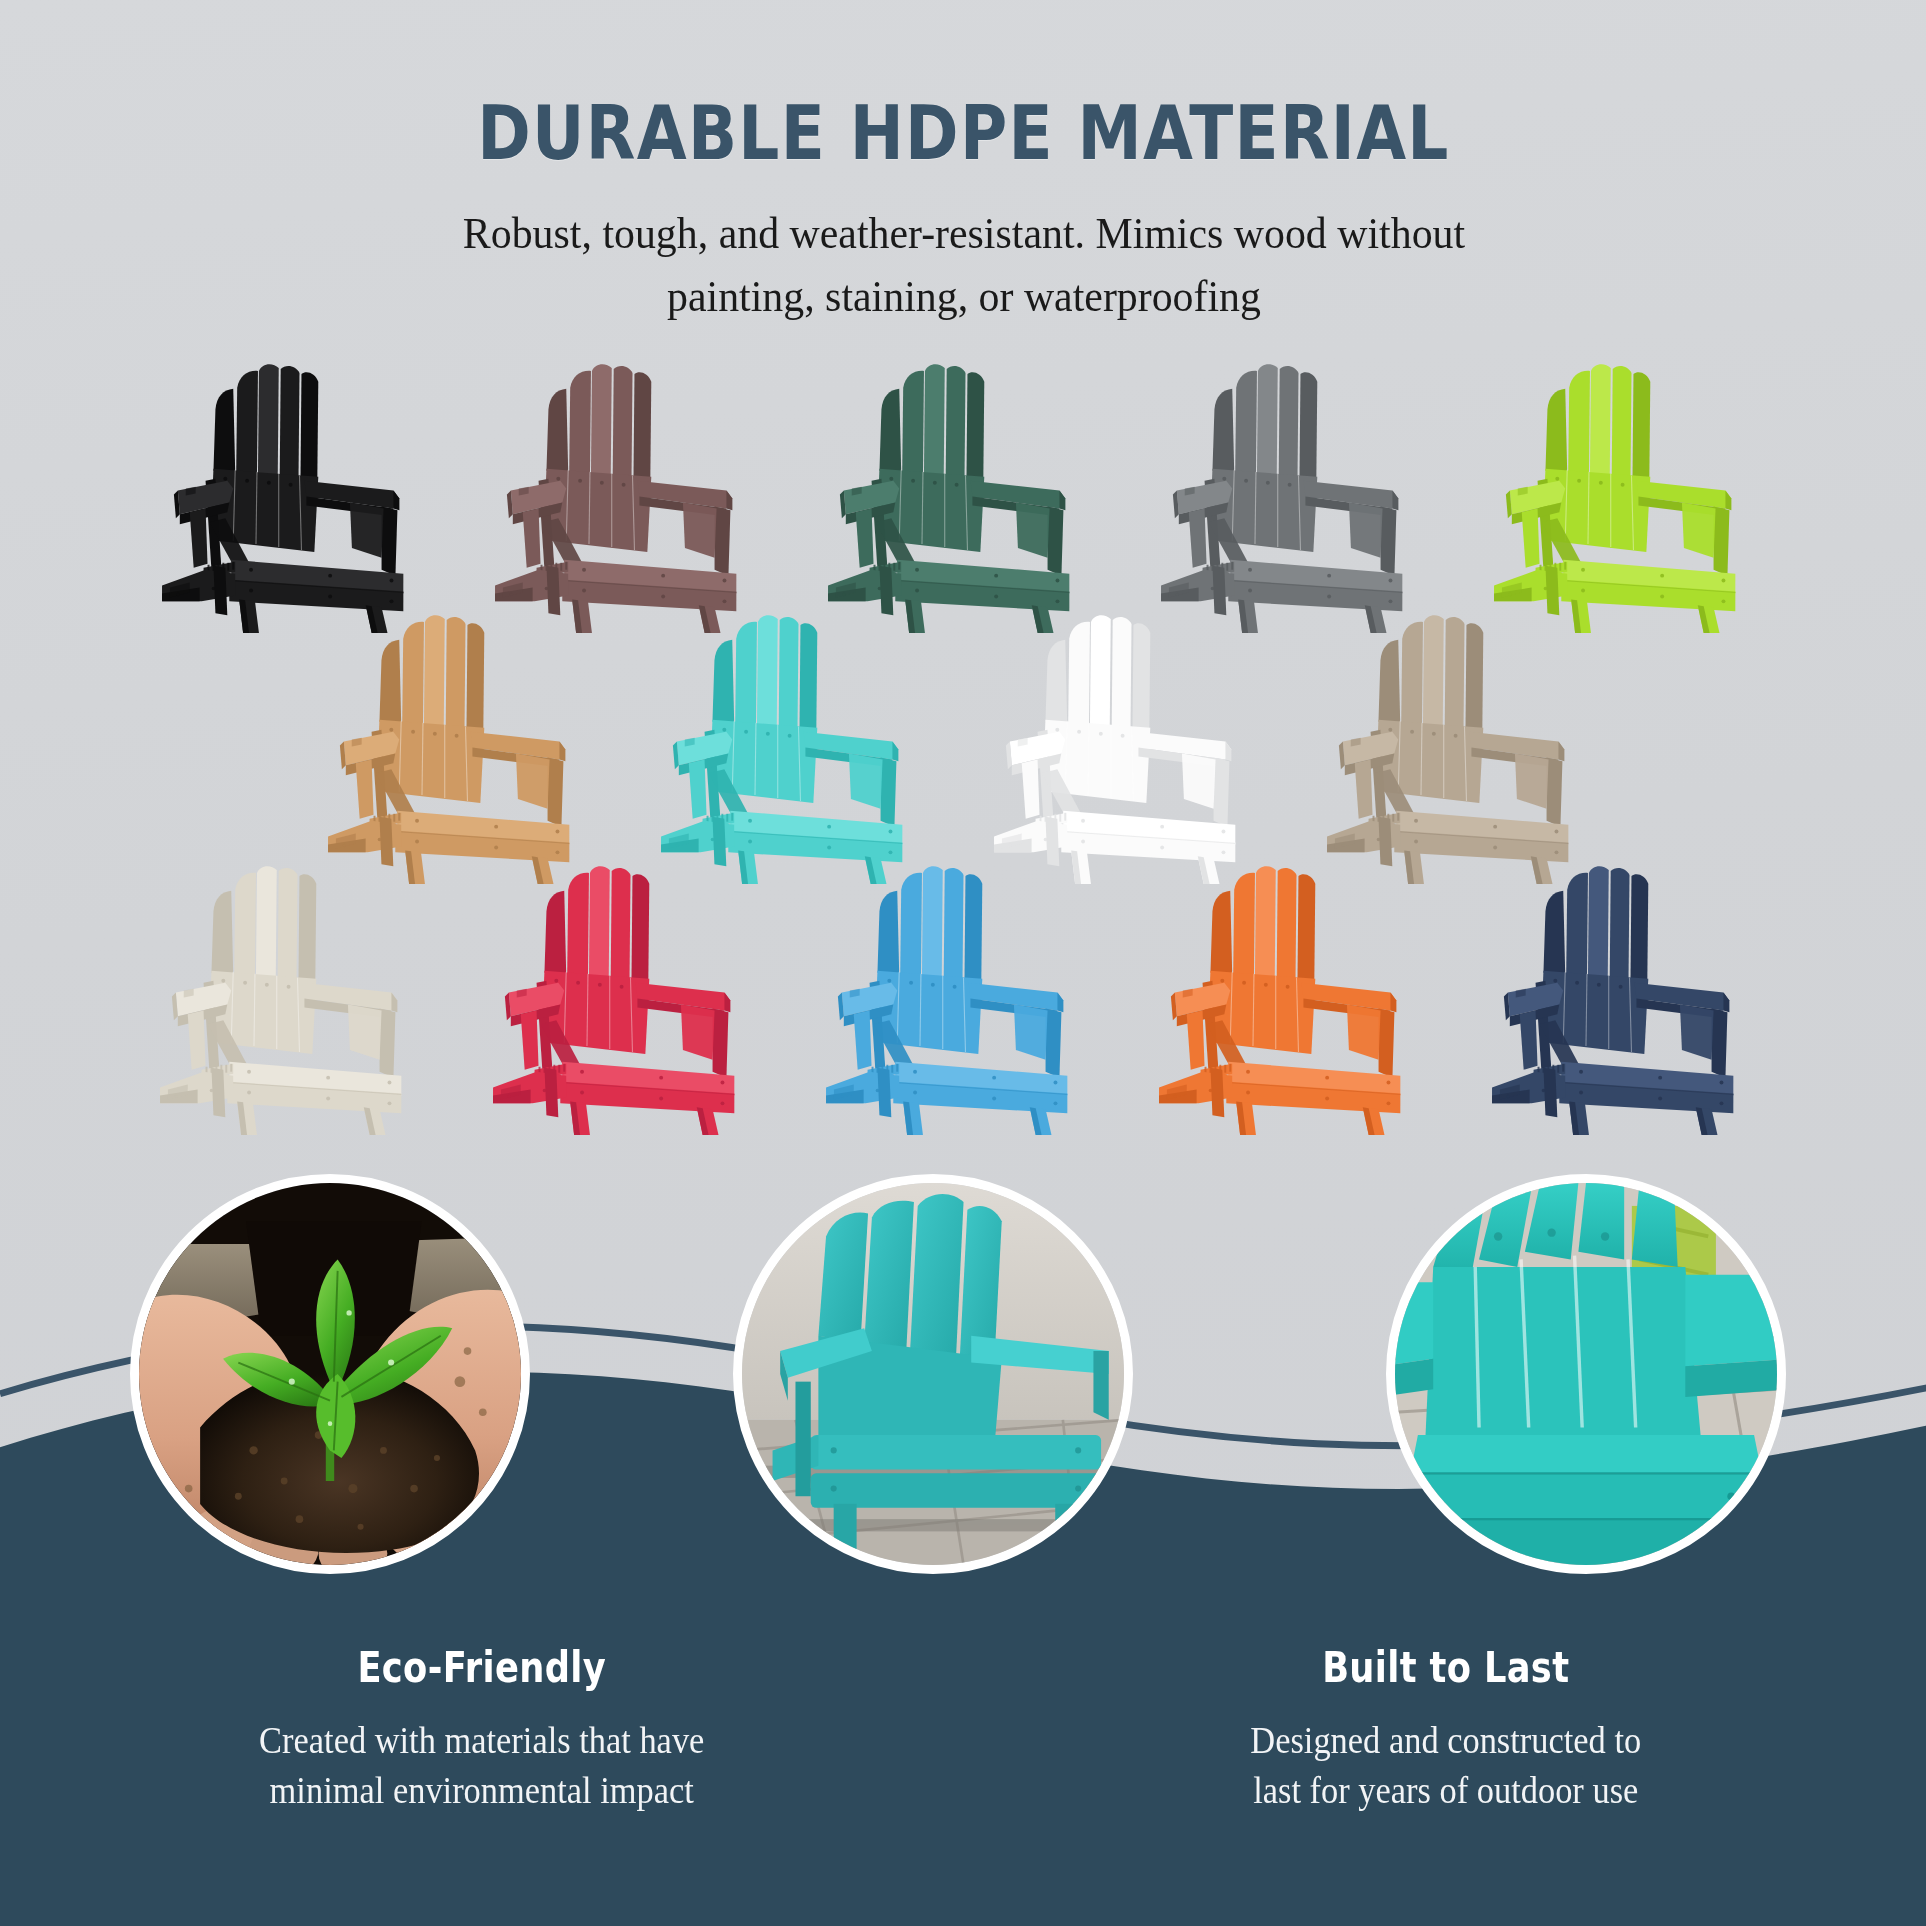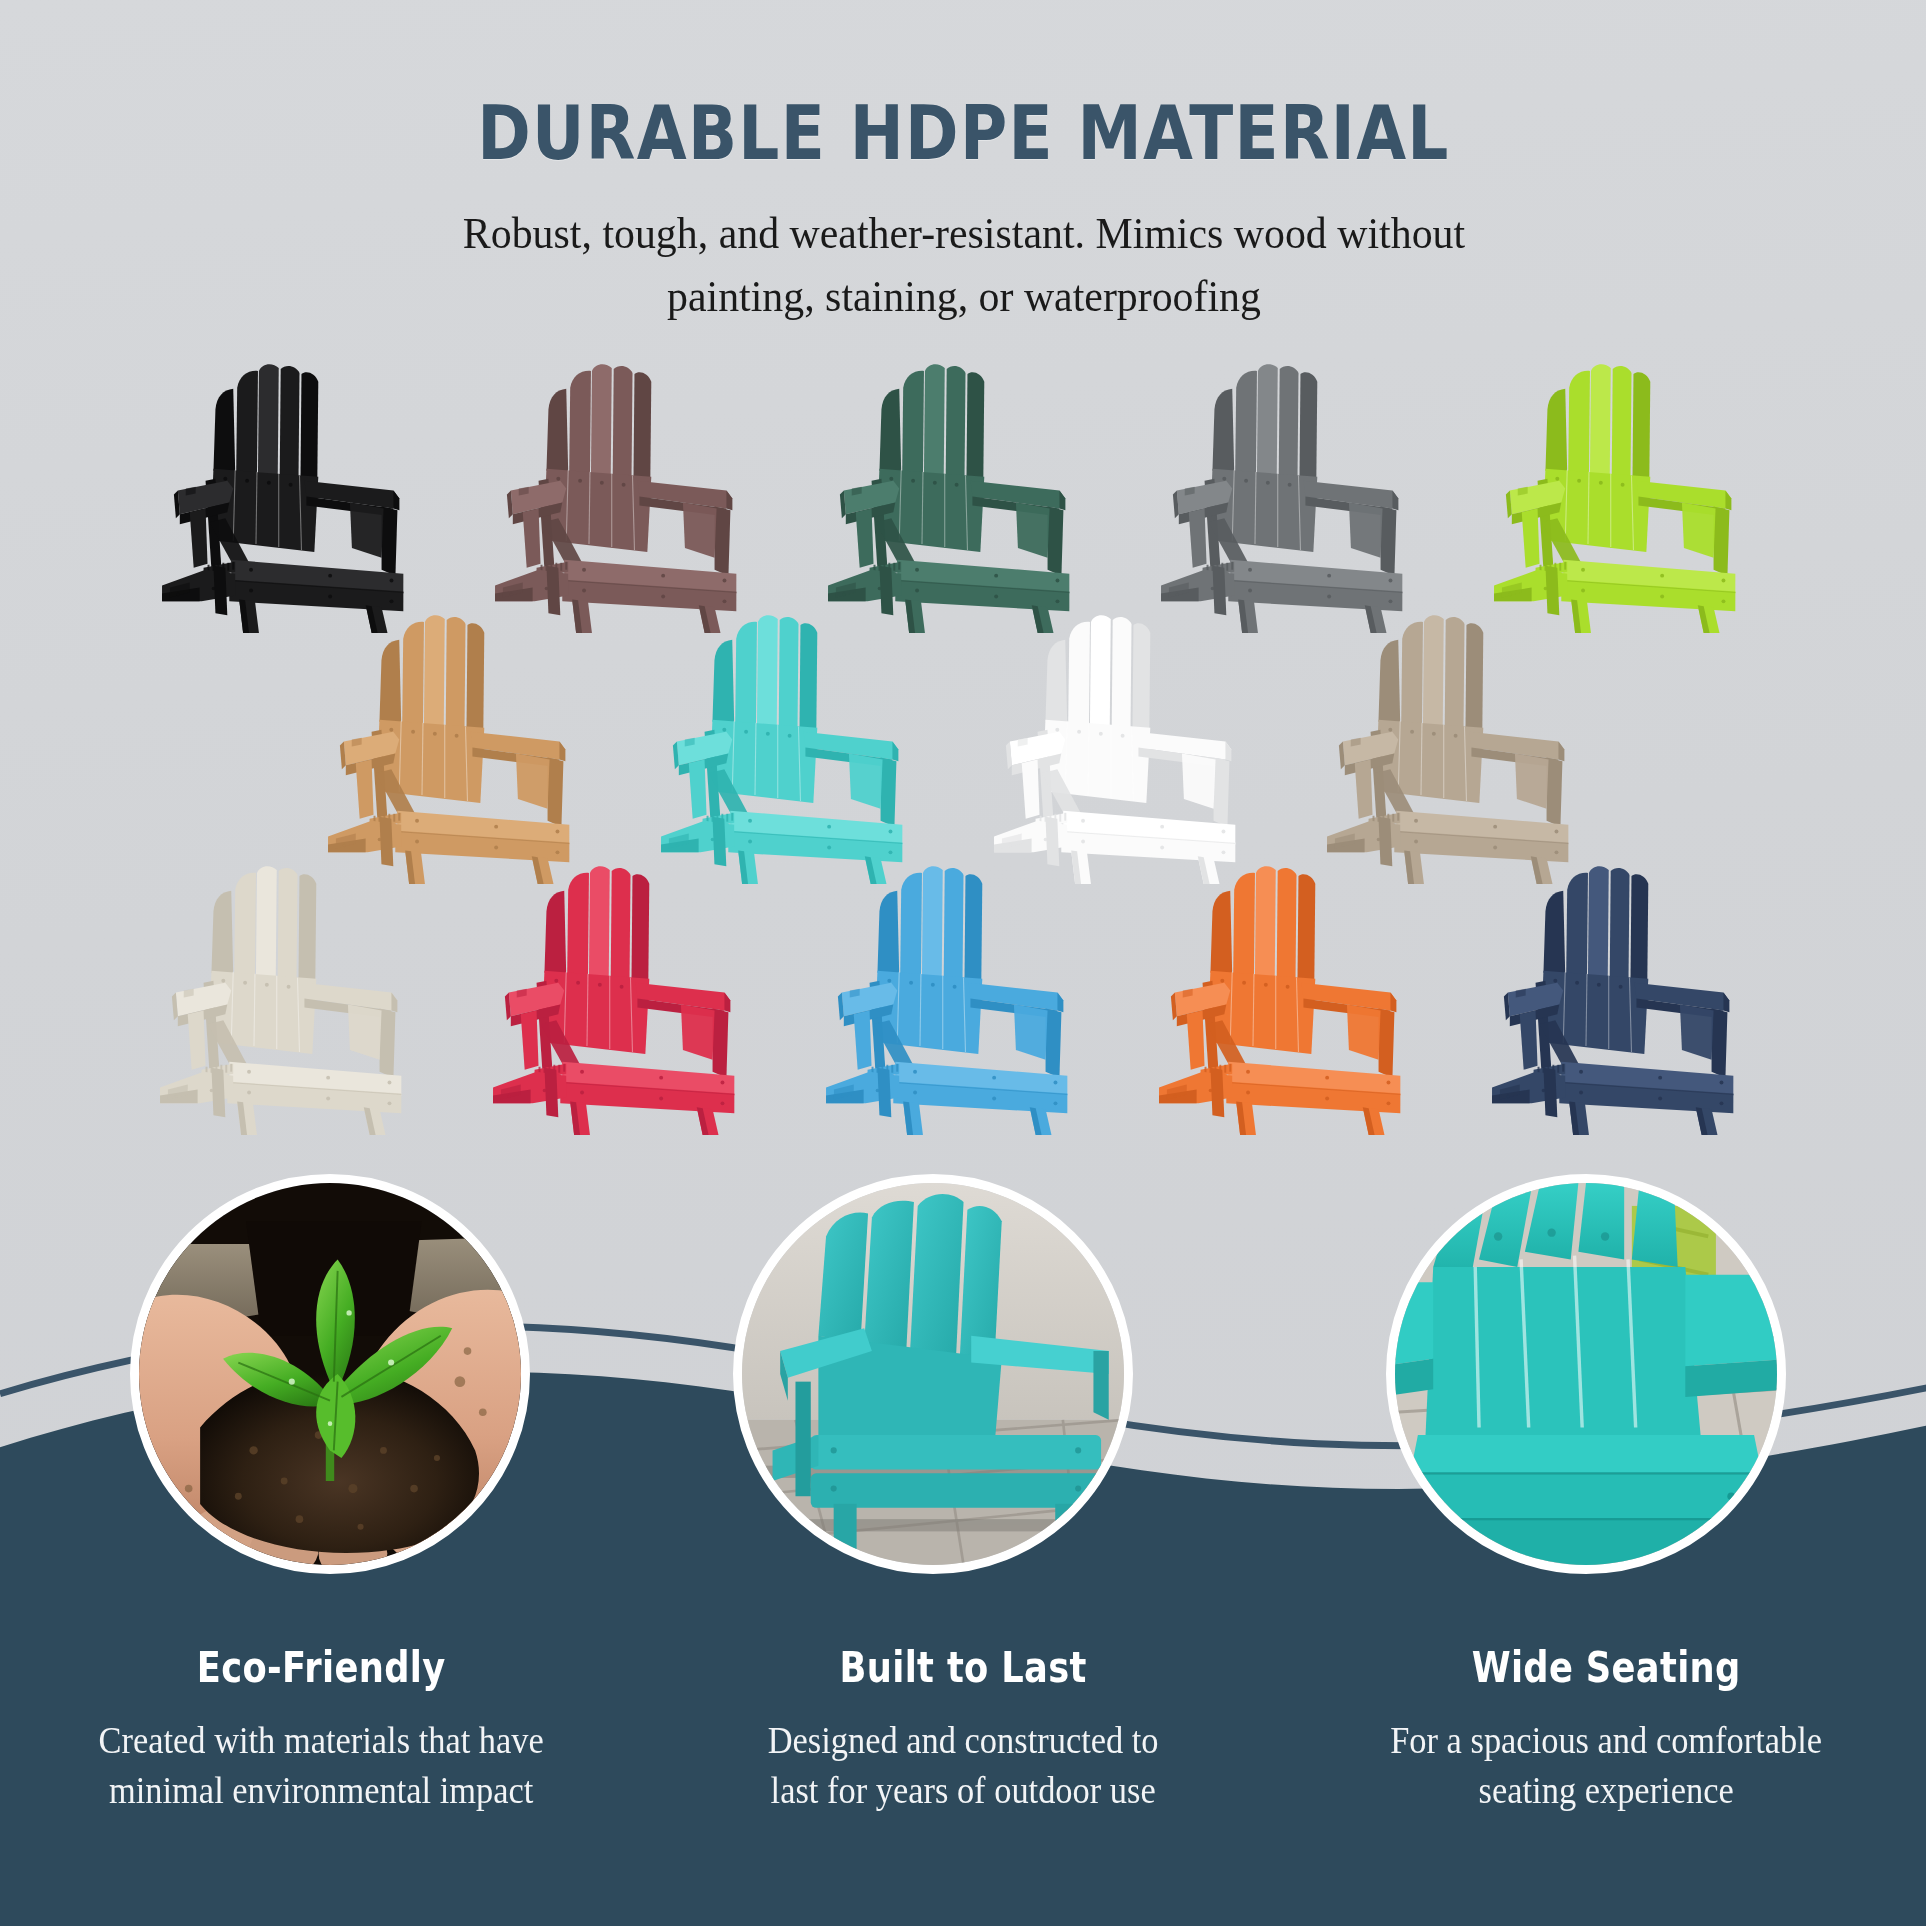--- a/index.html
+++ b/index.html
@@ -1646,23 +1646,16 @@
         <div>minimal environmental impact</div>
       </div>
     </div>
     <div class="feature">
       <div class="feature-title">Built to Last</div>
       <div class="feature-desc">
         <div>Designed and constructed to</div>
         <div>last for years of outdoor use</div>
       </div>
     </div>
-    <div class="feature">
-      <div class="feature-title">Wide Seating</div>
-      <div class="feature-desc">
-        <div>For a spacious and comfortable</div>
-        <div>seating experience</div>
-      </div>
-    </div>
   </div>
 
 </div>
 
 
 </body></html>

